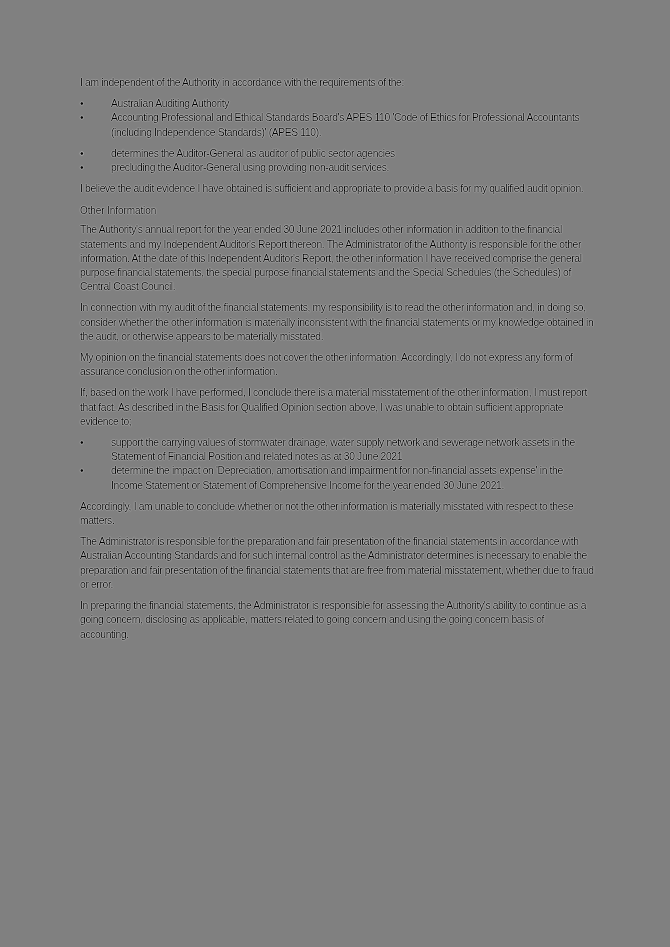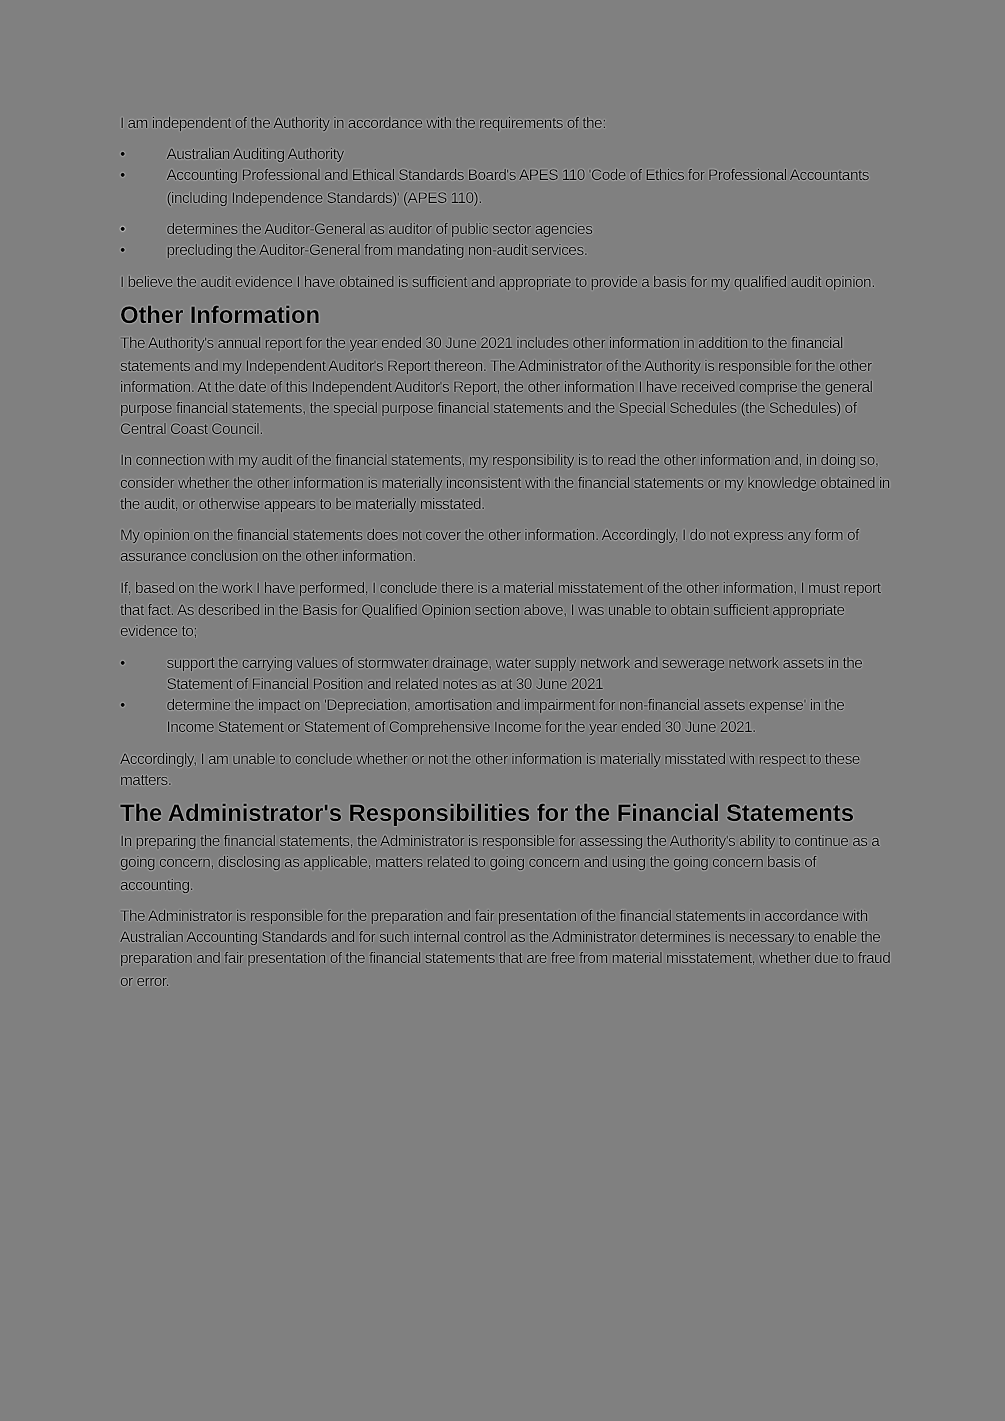--- a/index.html
+++ b/index.html
@@ -38,22 +38,22 @@
     ul.bullets li {
       position: relative;
       padding-left: 31px;
     }
     ul.bullets li .bullet {
       position: absolute;
       left: 0;
       top: 0;
     }
     h2 {
-      font-size: 16px;
-      font-weight: bold;
+      font-size: 10px;
+      font-weight: normal;
       margin: 4px 0 5px 0;
       line-height: 15px;
       letter-spacing: -0.1px;
       text-shadow: 0 0 1px #fff, 0 0 1px #fff;
     }
   </style>
 </head>
 <body>
 
 <div class="page txt">
@@ -76,21 +76,21 @@
   <ul class="bullets">
     <li>
       <span class="bullet">•</span>
     </li>
     <li>
       <span class="bullet">•</span>
       <span>determines the Auditor-General as auditor of public sector agencies</span>
     </li>
     <li>
       <span class="bullet">•</span>
-      <span>precluding the Auditor-General from mandating non-audit services.</span>
+      <span>precluding the Auditor-General using providing non-audit services.</span>
     </li>
   </ul>
 
   <p>I believe the audit evidence I have obtained is sufficient and appropriate to provide a basis for my qualified audit opinion.</p>
 
   <section>
     <h2>Other Information</h2>
     <p>The Authority's annual report for the year ended 30 June 2021 includes other information in addition to the financial statements and my Independent Auditor's Report thereon. The Administrator of the Authority is responsible for the other information. At the date of this Independent Auditor's Report, the other information I have received comprise the general purpose financial statements, the special purpose financial statements and the Special Schedules (the Schedules) of Central Coast Council.</p>
     <p>In connection with my audit of the financial statements, my responsibility is to read the other information and, in doing so, consider whether the other information is materially inconsistent with the financial statements or my knowledge obtained in the audit, or otherwise appears to be materially misstated.</p>
     <p>My opinion on the financial statements does not cover the other information. Accordingly, I do not express any form of assurance conclusion on the other information.</p>
@@ -102,18 +102,17 @@
       </li>
       <li>
         <span class="bullet">•</span>
         <span>determine the impact on 'Depreciation, amortisation and impairment for non-financial assets expense' in the Income Statement or Statement of Comprehensive Income for the year ended 30 June 2021.</span>
       </li>
     </ul>
     <p>Accordingly, I am unable to conclude whether or not the other information is materially misstated with respect to these matters.</p>
   </section>
 
   <section>
-    <h2>The Administrator's Responsibilities for the Financial Statements</h2>
+    <p>The Administrator is responsible for the preparation and fair presentation of the financial statements in accordance with Australian Accounting Standards and for such internal control as the Administrator determines is necessary to enable the preparation and fair presentation of the financial statements that are free from material misstatement, whether due to fraud or error.</p>
     <p>In preparing the financial statements, the Administrator is responsible for assessing the Authority's ability to continue as a going concern, disclosing as applicable, matters related to going concern and using the going concern basis of accounting.</p>
-    <p>The Administrator is responsible for the preparation and fair presentation of the financial statements in accordance with Australian Accounting Standards and for such internal control as the Administrator determines is necessary to enable the preparation and fair presentation of the financial statements that are free from material misstatement, whether due to fraud or error.</p>
   </section>
 
 </div>
 
 </body></html>

